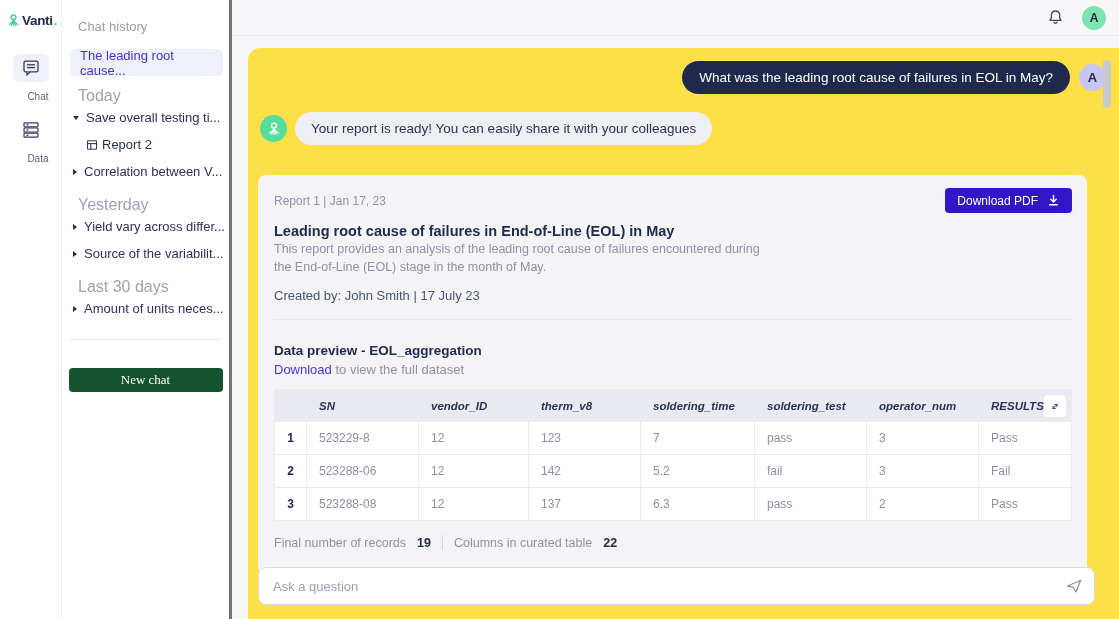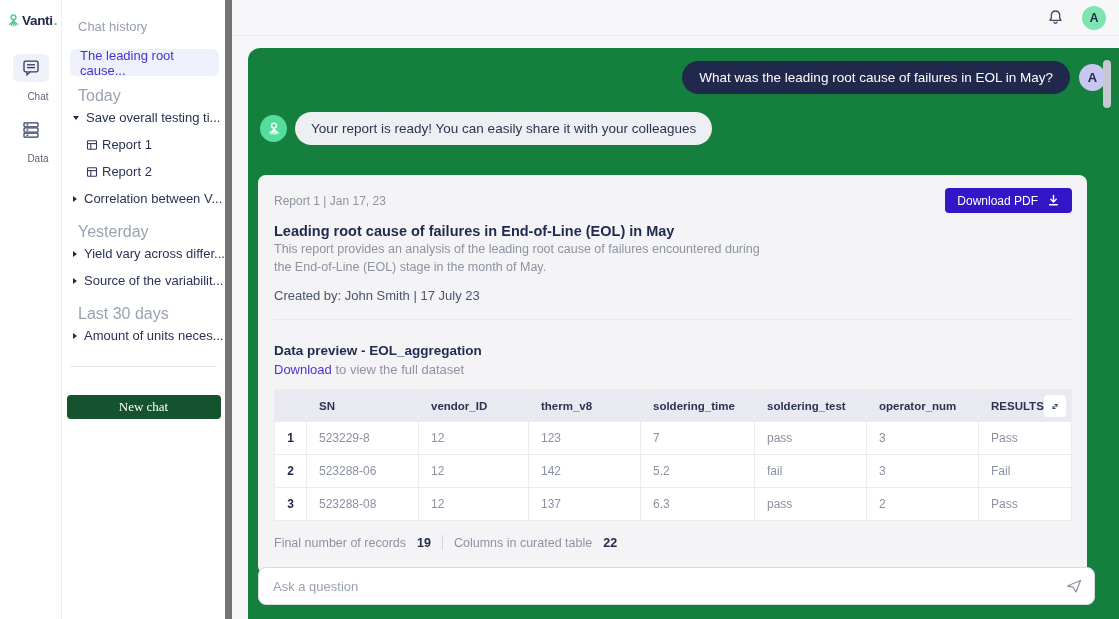--- a/index.html
+++ b/index.html
@@ -16,41 +16,41 @@
   .logo { display:flex; align-items:flex-start; gap:1px; margin:13px 0 0 6px; }
   .logo-text { font-size:13.5px; font-weight:bold; color:#222b4e; letter-spacing:-0.3px; }
   .logo-dot { color:#3ecf8e; font-weight:bold; font-size:13.5px; }
   .rail-nav { margin-top:26px; display:flex; flex-direction:column; gap:14px; align-items:center; }
   .rail-item { display:flex; flex-direction:column; align-items:flex-end; gap:9px; cursor:pointer; }
   .rail-icon-box { width:36px; height:28px; border-radius:6px; display:flex; align-items:center; justify-content:center; }
   .rail-item.active .rail-icon-box { background:#eef0fa; }
   .rail-label { font-size:10px; color:#5b637d; }
 
   
-  .sidebar { width:170px; background:#fff; border-right:7px solid #737373; flex:0 0 170px; }
+  .sidebar { width:170px; background:#fff; border-right:3px solid #737373; flex:0 0 170px; }
   .sidebar-title { margin:19px 0 0 16px; font-size:13px; color:#9aa1af; }
   .pill { margin:15px 6px 0 8px; height:27px; background:#eef0fb; border-radius:6px;
           display:flex; align-items:center; padding-left:10px; font-size:13px; color:#4633d0; cursor:pointer; }
   .side-heading { margin-top:11px; padding-left:16px; font-size:16px; color:#9ba2b0; height:17px; line-height:17px; }
   .side-item { display:flex; align-items:center; height:27px; padding-left:11px; font-size:13px;
                color:#2b3354; cursor:pointer; gap:7px; white-space:nowrap; }
   .side-item.child { padding-left:24px; gap:4px; }
   .tri-down { width:0; height:0; border-left:3.5px solid transparent; border-right:3.5px solid transparent; border-top:4.5px solid #222b4e; }
   .tri-right { width:0; height:0; border-top:3.5px solid transparent; border-bottom:3.5px solid transparent; border-left:4.5px solid #222b4e; }
   .side-divider { margin:17px 8px 0 8px; border-top:1px solid #e6e7eb; }
   .new-chat { display:block; margin:28px auto 0 auto; width:154px; height:24px; background:#14532d; color:#fff;
               font-size:13px; font-family:Liberation Serif, serif; border:none; border-radius:4px; cursor:pointer; }
 
   
   .main { flex:1; position:relative; background:#f7f7f9; min-width:0; }
   .topbar { height:36px; display:flex; align-items:center; justify-content:flex-end; gap:17px;
             padding-right:13px; border-bottom:1px solid #e9eaee; }
   .avatar-sm { width:24px; height:24px; border-radius:50%; background:#7fe5b0; color:#1f2a4e;
                font-size:12px; font-weight:bold; display:flex; align-items:center; justify-content:center; cursor:pointer; }
-  .panel { position:absolute; left:16px; top:48px; right:0; bottom:0; background:#15803d; border-top-left-radius:12px; }
+  .panel { position:absolute; left:16px; top:48px; right:0; bottom:0; background:#fde047; border-top-left-radius:12px; }
   .scroll-thumb { position:absolute; right:8px; top:60px; width:8px; height:48px; background:#c7c9d1; border-radius:4px; cursor:grab; }
 
   .msg-user { display:flex; justify-content:flex-end; align-items:center; gap:9px; margin:13px 13px 0 0; }
   .bubble-user { background:#20294b; color:#fff; font-size:13.5px; padding:9px 17px; border-radius:19px; }
   .avatar-user { width:27px; height:27px; border-radius:50%; background:#c9c6f1; color:#222b4e;
                  font-weight:bold; font-size:13px; display:flex; align-items:center; justify-content:center; }
   .msg-bot { display:flex; align-items:center; gap:8px; margin:18px 0 0 12px; }
   .avatar-bot { width:27px; height:27px; border-radius:50%; background:#54dd9c;
                 display:flex; align-items:center; justify-content:center; }
   .bubble-bot { background:#edeff3; color:#2b3354; font-size:13.5px; padding:9px 16px; border-radius:17px; }
@@ -65,21 +65,21 @@
   .card-desc { margin-top:1px; font-size:12.5px; color:#8d93a3; line-height:1.45; max-width:505px; }
   .card-created { margin-top:12px; font-size:13px; color:#4a5370; }
   .card-divider { margin-top:16px; border-top:1px solid #e8e9ec; }
   .preview-title { margin-top:23px; font-size:13.5px; font-weight:bold; color:#1f2a4e; }
   .preview-sub { margin-top:4px; font-size:13px; color:#8d93a3; }
   .link { color:#4733d9; cursor:pointer; }
 
   table { margin-top:12px; width:100%; border-collapse:collapse; background:#fff; table-layout:fixed; }
   th, td { border:1px solid #ebecf0; height:32px; padding:0 4px 0 12px; text-align:left; overflow:hidden; }
   td { height:33px; font-size:12px; color:#8b91a3; }
-  th { background:#e9e9f1; color:#2a3352; font-weight:bold; font-size:11.5px; }
+  th { background:#e9e9f1; color:#2a3352; font-weight:bold; font-size:11.5px;font-style:italic; }
   td.rownum { color:#222b4e; font-weight:bold; text-align:center; padding:0; font-size:12px; }
   .th-results { position:relative; }
   .expand-btn { position:absolute; right:5px; top:5px; width:22px; height:22px; background:#fff;
                 border:none; border-radius:4px; display:flex; align-items:center; justify-content:center; cursor:pointer; }
 
   .card-footer { margin-top:14px; display:flex; align-items:center; gap:11px; font-size:12.5px; color:#8d93a3; }
   .strong-val { color:#222b4e; font-weight:bold; }
   .vsep { width:1px; height:15px; background:#d3d5dc; }
   .card-bottom-line { margin-top:17px; border-top:1px solid #e6e7eb; }
 
@@ -143,30 +143,20 @@
 
   <div class="sidebar">
     <div class="sidebar-title">Chat history</div>
 
     <div class="pill">The leading root cause...</div>
 
     <div class="side-heading">Today</div>
     <div class="side-item">
       <span class="tri-down"></span>
       <span>Save overall testing ti...</span>
-    </div>
-    <div class="side-item child">
-      <span style="display:flex;">
-        <svg width="12" height="12" viewBox="0 0 12 12" fill="none" stroke="#2f3a5f" stroke-width="1.1">
-          <rect x="1.5" y="1.8" width="9" height="8.4" rx="0.8"></rect>
-          <line x1="1.5" y1="4.6" x2="10.5" y2="4.6"></line>
-          <line x1="4.8" y1="4.6" x2="4.8" y2="10.2"></line>
-        </svg>
-      </span>
-      <span>Report 1</span>
     </div>
     <div class="side-item child">
       <span style="display:flex;">
         <svg width="12" height="12" viewBox="0 0 12 12" fill="none" stroke="#2f3a5f" stroke-width="1.1">
           <rect x="1.5" y="1.8" width="9" height="8.4" rx="0.8"></rect>
           <line x1="1.5" y1="4.6" x2="10.5" y2="4.6"></line>
           <line x1="4.8" y1="4.6" x2="4.8" y2="10.2"></line>
         </svg>
       </span>
       <span>Report 2</span>

